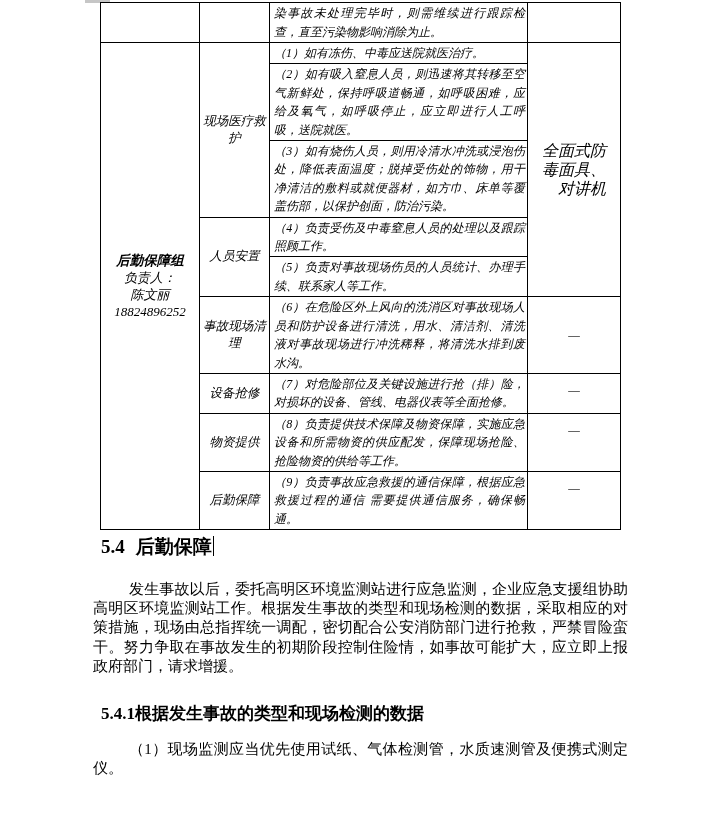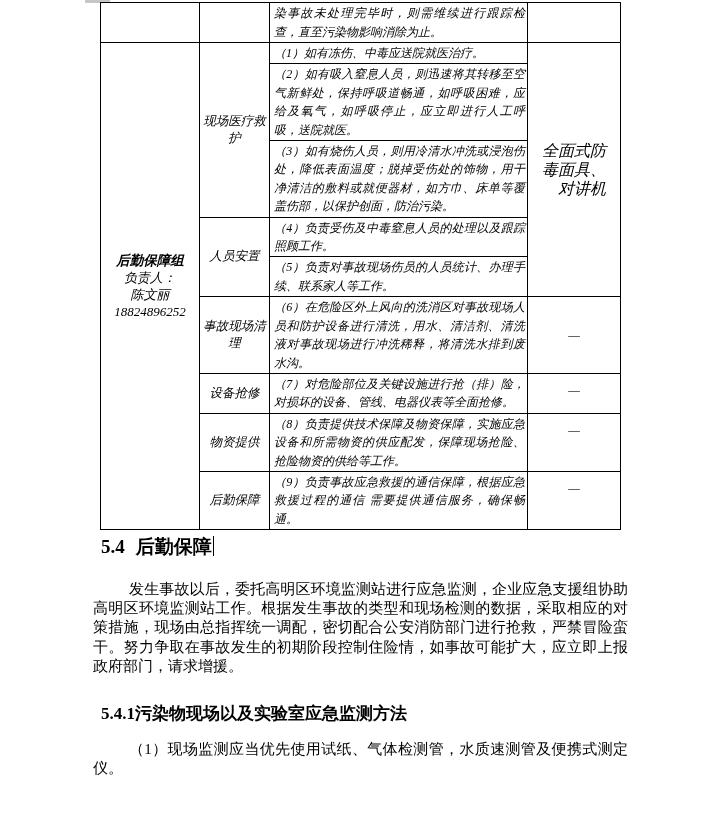--- a/index.html
+++ b/index.html
@@ -96,16 +96,16 @@
   </tr>
 </tbody>
   </table>
 
 <div class="sectionwrap">
   <h2 class="s54">
     <span class="num">5.4</span><span>后勤保障</span><span class="cursor"></span>
   </h2>
   <p class="body">发生事故以后，委托高明区环境监测站进行应急监测，企业应急支援组协助高明区环境监测站工作。根据发生事故的类型和现场检测的数据，采取相应的对策措施，现场由总指挥统一调配，密切配合公安消防部门进行抢救，严禁冒险蛮干。努力争取在事故发生的初期阶段控制住险情，如事故可能扩大，应立即上报政府部门，请求增援。</p>
   <h3 class="s541">
-    <span class="num">5.4.1</span><span>污染物现场以及实验室应急监测方法</span>
+    <span class="num">5.4.1</span><span>根据发生事故的类型和现场检测的数据</span>
   </h3>
   <p class="body">（1）现场监测应当优先使用试纸、气体检测管，水质速测管及便携式测定仪。</p>
 </div>
 
 </body></html>

